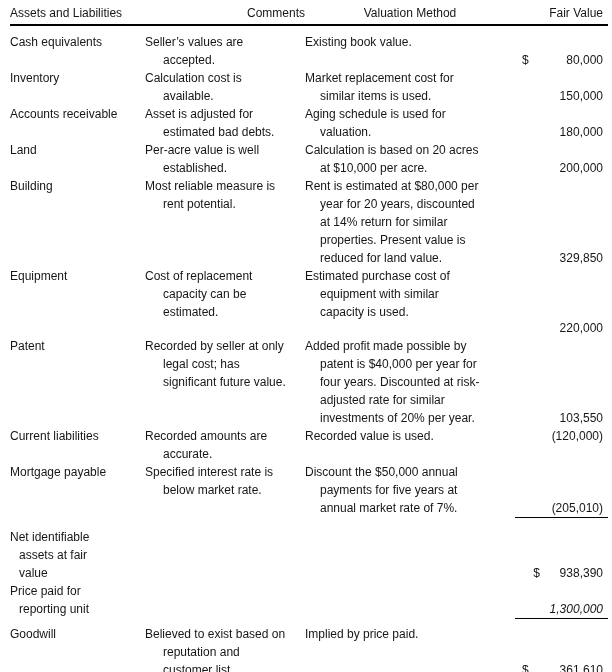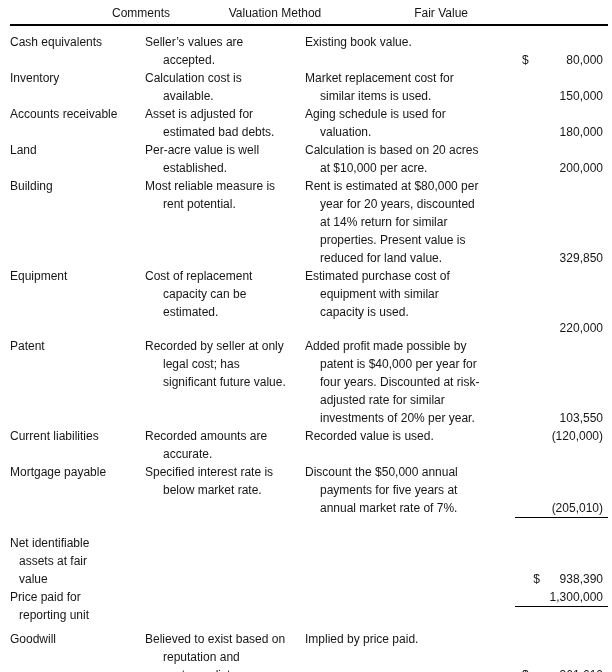--- a/index.html
+++ b/index.html
@@ -37,29 +37,30 @@
     display:flex; justify-content:space-between;
     height:18px; line-height:18px;
     padding:0 5px 0 7px;
   }
   .amount { flex:1; text-align:right; }
 
   .srule { border-top:1.5px solid #000; }
   .drule { height:2.5px; border-top:1.5px solid #000; border-bottom:1.5px solid #000; margin-top:1px; }
 
   
-  .row.gap-sm { margin-top:16px;gap:24px; }
+  .row.gap-sm { margin-top:10px;gap:24px; }
   .row.gap-md { margin-top:6px; }
 </style>
 </head>
 <body>
 
 <div class="page">
 
   <div class="hdr">
+    <div class="hc h1">Assets and Liabilities</div>
     <div class="hc h2">Comments</div>
     <div class="hc h3">Valuation Method</div>
     <div class="hc h4">Fair Value</div>
   </div>
   <div class="header-rule"></div>
 
   <div class="rows">
       <div class="row">
         <div class="col c1">
           <div class="line">Cash equivalents</div>
@@ -256,21 +257,21 @@
         </div>
       </div>
       <div class="row">
         <div class="col c1">
           <div class="line">Price paid for</div>
           <div class="line cont">reporting unit</div>
         </div>
         <div class="col c2"></div>
         <div class="col c3"></div>
         <div class="col c4">
-          <div class="val-line" style="">
+          <div class="val-line" style="margin-top: 18px; font-style: italic;">
             <div class="dollar"></div>
             <div class="amount">1,300,000</div>
           </div>
           <div class="srule"></div>
         </div>
       </div>
       <div class="row gap-md">
         <div class="col c1">
           <div class="line">Goodwill</div>
         </div>

